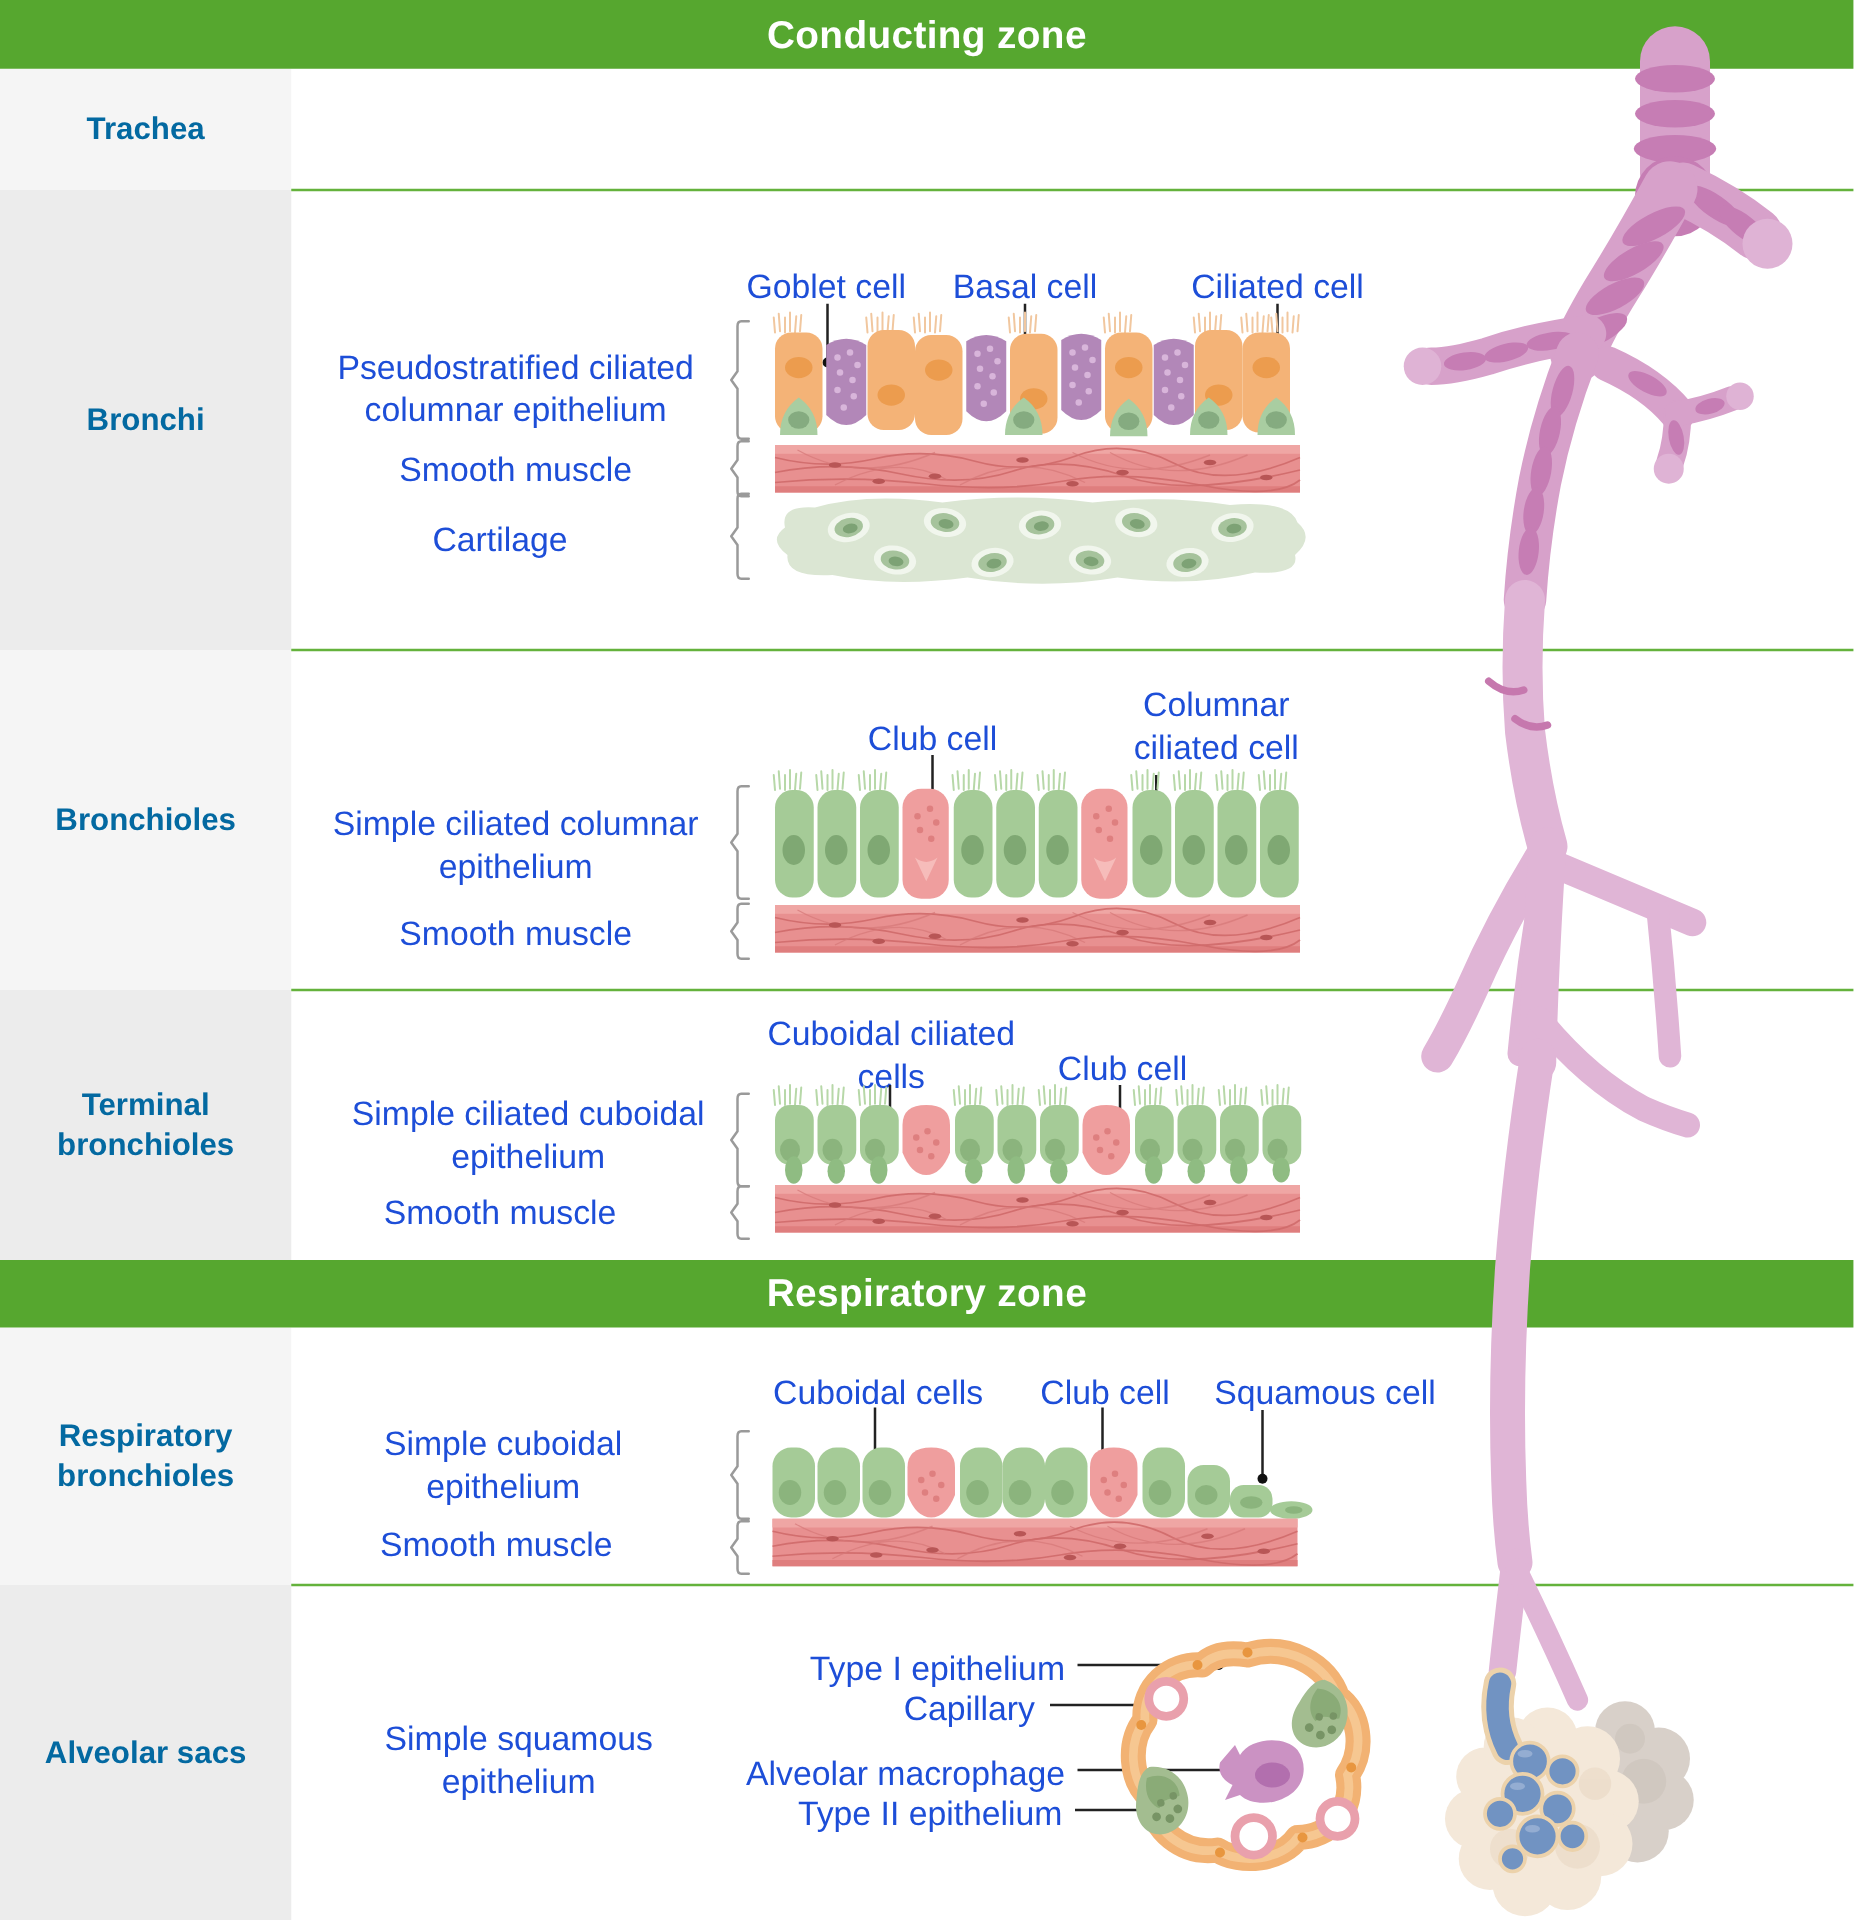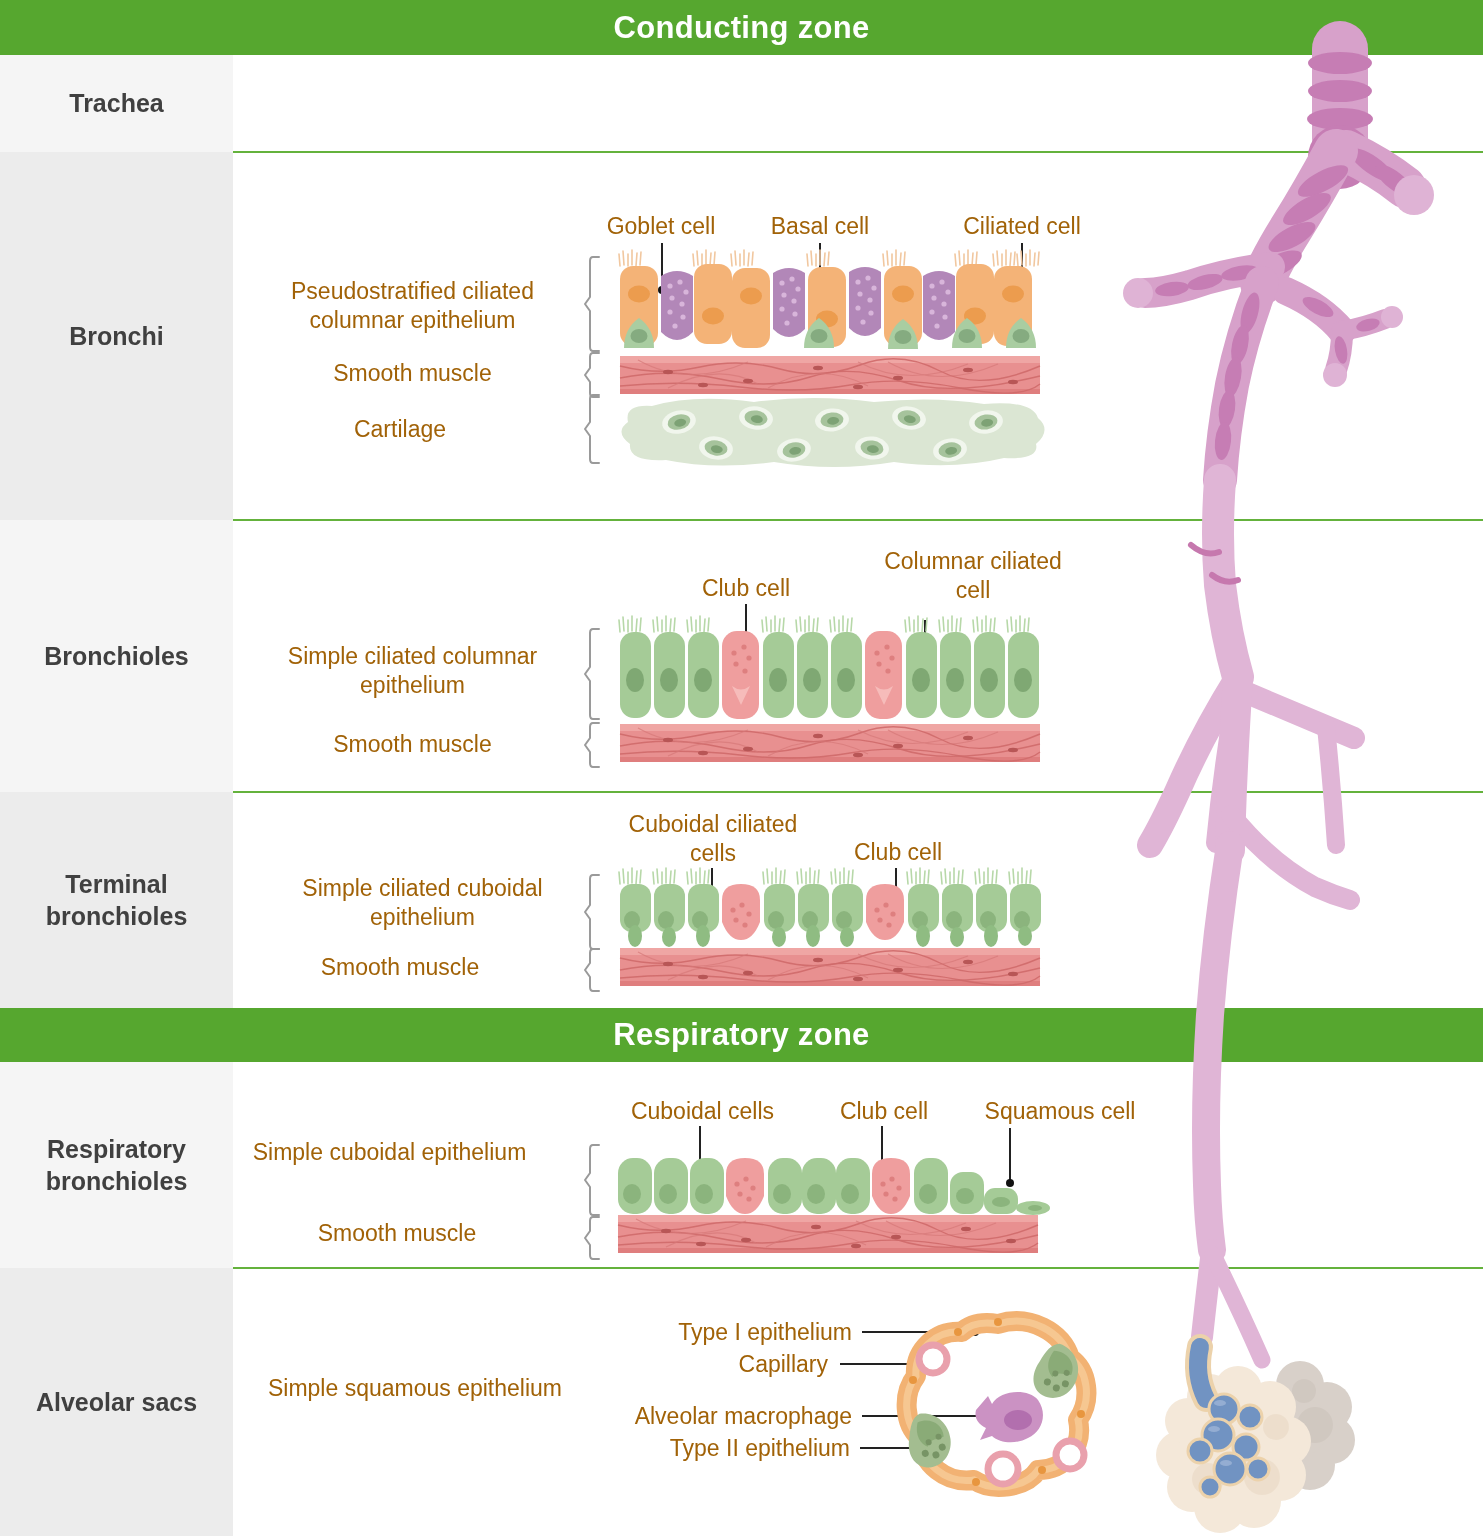--- a/index.html
+++ b/index.html
@@ -2,26 +2,26 @@
 <html><head>
 <meta charset="utf-8">
 <style>
   html,body{margin:0;padding:0;background:#fff}
   .canvas{position:relative;width:1483px;height:1536px;background:#ffffff;
           font-family:"Liberation Sans",sans-serif;overflow:hidden}
   .banner{position:absolute;left:0;width:1483px;background:#56a72f;display:flex;
           align-items:center;justify-content:center;color:#ffffff;font-weight:bold;
           font-size:31px;letter-spacing:.3px}
   .band{position:absolute;left:0;width:233px;display:flex;align-items:center;
-        justify-content:center;text-align:center;color:#404040;font-weight:600;
+        justify-content:center;text-align:center;color:#0369a1;font-weight:600;
         font-size:25px;line-height:1.3}
   .light{background:#f5f5f5}
   .dark{background:#ececec}
   .divider{position:absolute;left:233px;width:1250px;height:2px;background:#64b23c}
-  .lbl{position:absolute;font-size:23px;color:#a16207;text-align:center;line-height:1.26}
+  .lbl{position:absolute;font-size:27px;color:#1d4ed8;text-align:center;line-height:1.26}
   .lbl-r{text-align:right}
   .vl{position:absolute;width:2px;background:#222}
   .hl{position:absolute;height:2px;background:#222}
   .dt{position:absolute;width:8px;height:8px;border-radius:50%;background:#111}
   svg.abs{position:absolute;overflow:visible}
   .mfib{stroke:#cf6a6a;stroke-width:1.4;fill:none;opacity:.9}
   .mfib2{stroke:#d67878;stroke-width:1.1;fill:none;opacity:.7}
   .tube{stroke:#d7a1ca;fill:none;stroke-linecap:round}
   .tube2{stroke:#e0b5d6;fill:none;stroke-linecap:round}
   .band-e{fill:#c67db4}
@@ -335,21 +335,21 @@
       </g>
   </svg>
 
   <svg class="abs" style="left:608px;top:946px" width="440" height="44" viewBox="0 0 440 44">
       <use href="#muscle"></use>
     </svg>
 
   <div class="lbl" style="left:615px;top:1097px;width:175px">Cuboidal cells</div>
   <div class="lbl" style="left:809px;top:1097px;width:150px">Club cell</div>
   <div class="lbl" style="left:960px;top:1097px;width:200px">Squamous cell</div>
-  <div class="lbl" style="left:232px;top:1138px;width:315px">Simple cuboidal epithelium</div>
+  <div class="lbl" style="left:245px;top:1138px;width:315px">Simple cuboidal epithelium</div>
   <div class="lbl" style="left:242px;top:1219px;width:310px">Smooth muscle</div>
 
   <div class="vl" style="left:699px;top:1126px;height:52px"></div>
   <div class="dt" style="left:696px;top:1175px"></div>
   <div class="vl" style="left:881px;top:1126px;height:50px"></div>
   <div class="dt" style="left:878px;top:1173px"></div>
   <div class="vl" style="left:1009px;top:1128px;height:54px"></div>
   <div class="dt" style="left:1006px;top:1179px"></div>
 
   <svg class="abs brace" style="left:584px;top:1144px" width="16" height="72" viewBox="0 0 16 72">

